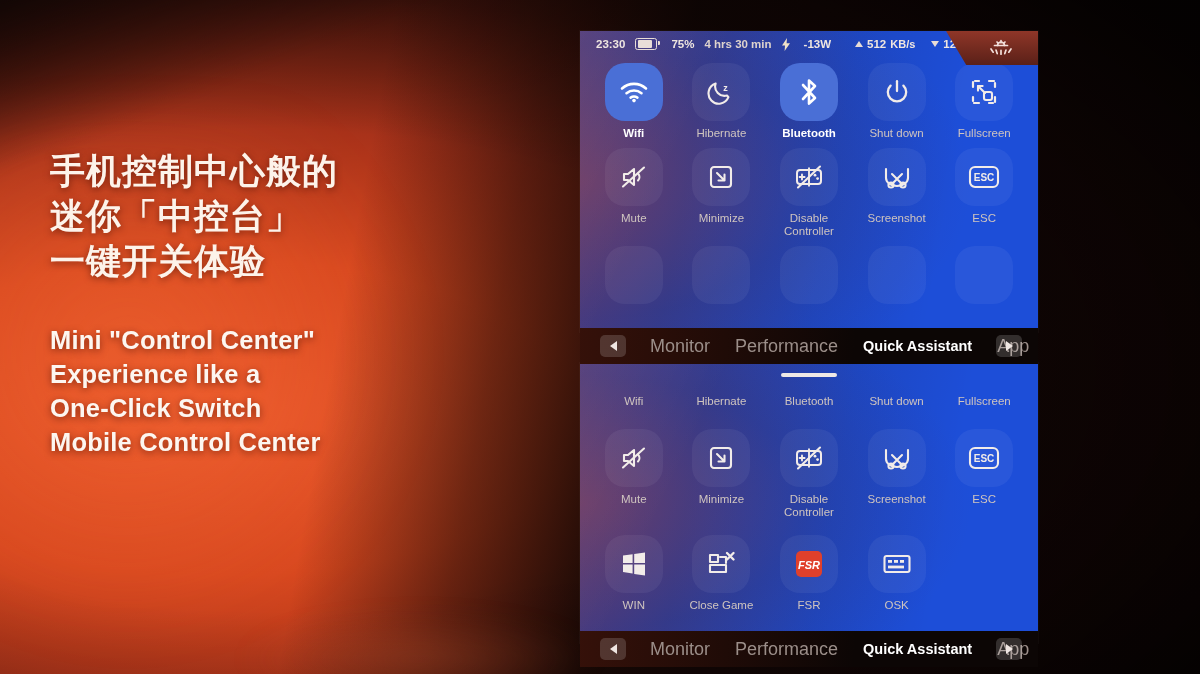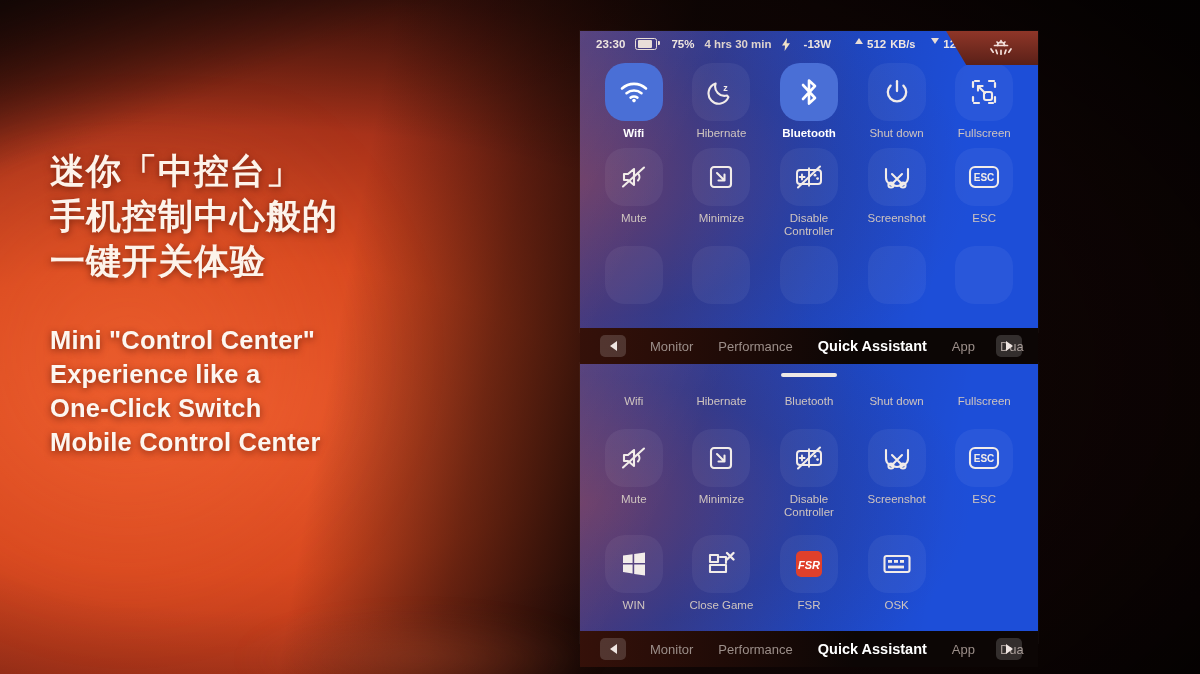--- a/index.html
+++ b/index.html
@@ -40,21 +40,21 @@
      background:radial-gradient(130% 120% at 0% 50%, rgba(190,60,26,.30) 0%, rgba(90,26,12,.12) 38%, rgba(0,0,0,0) 66%);}
 
   
   .status{position:absolute;left:0;top:0;right:0;height:26px;display:flex;align-items:center;
      padding-left:16px;gap:10px;color:#efe6e0;font-size:11.5px;font-weight:700;z-index:6;}
   .st-group{display:flex;align-items:center;gap:14px;}
   .st-soft{font-weight:700;color:#ded3cd;}
   .batt{width:20px;height:10px;border:1.6px solid #e9ded8;border-radius:2.5px;position:relative;}
   .batt::after{content:"";position:absolute;right:-3.6px;top:2.4px;width:2px;height:4px;background:#e9ded8;border-radius:0 1px 1px 0;}
   .batt i{position:absolute;left:1.4px;top:1.4px;bottom:1.4px;width:72%;background:#e9ded8;border-radius:1px;display:block;}
-  .net{display:flex;align-items:flex-start;gap:4px;margin-left:14px;}
+  .net{display:flex;align-items:center;gap:4px;margin-left:14px;}
   .arrow-u,.arrow-d{width:0;height:0;border-left:4px solid transparent;border-right:4px solid transparent;}
   .arrow-u{border-bottom:6px solid #e7dcd6;}
   .arrow-d{border-top:6px solid #e7dcd6;}
   .unit{font-size:11px;font-weight:700;letter-spacing:0;}
 
   
   .bright-tab{position:absolute;right:0;top:0;width:92px;height:34px;z-index:7;
      background:linear-gradient(180deg,#8f3628,#5a2018);
      clip-path:polygon(0 0,100% 0,100% 100%,22% 100%);}
   .bright-tab .sunwrap{position:absolute;left:42px;top:5px;}
@@ -83,21 +83,21 @@
   .nav-bot{top:600px;}
   .navshade{position:absolute;inset:0;background:linear-gradient(95deg, rgba(120,34,16,.38), rgba(10,4,3,0) 60%);}
   .navbtn{position:relative;width:26px;height:22px;border-radius:5px;background:rgba(255,255,255,.16);
      display:flex;align-items:center;justify-content:center;flex:none;}
   .navbtn.l{margin-left:20px;}
   .navbtn.r{position:absolute;right:16px;}
   .chev{width:0;height:0;border-top:5px solid transparent;border-bottom:5px solid transparent;}
   .chev.l{border-right:7px solid #efe6e2;}
   .chev.r{border-left:7px solid #efe6e2;}
   .navitems{position:relative;display:flex;align-items:center;gap:25px;margin-left:24px;flex:1;overflow:hidden;}
-  .navitem{font-size:13px;color:#9b8e89;white-space:nowrap;}
+  .navitem{font-size:18px;color:#9b8e89;white-space:nowrap;}
   .navitem.active{color:#fff;font-weight:700;font-size:14.5px;}
   .navitem.clip{max-width:26px;overflow:hidden;}
 
   .glass{position:absolute;inset:0;pointer-events:none;
      background:linear-gradient(115deg, rgba(255,255,255,.05) 0%, rgba(255,255,255,0) 26%);}
   svg{display:block;}
 </style>
 </head>
 <body>
 
@@ -105,22 +105,22 @@
 
   <div class="bg-base"></div>
   <div class="bg-glow"></div>
   <div class="bg-dark-right"></div>
   <div class="bg-diag"></div>
   <div class="bg-botsheen"></div>
   <div class="bg-vig"></div>
 
   <div class="copy">
     <div class="cn">
+      <div>手机控制中心般的</div>
       <div>迷你「中控台」</div>
-      <div>手机控制中心般的</div>
       <div>一键开关体验</div>
     </div>
     <div class="en">
       <div>Mini "Control Center"</div>
       <div>Experience like a</div>
       <div>One-Click Switch</div>
       <div>Mobile Control Center</div>
     </div>
   </div>
 

